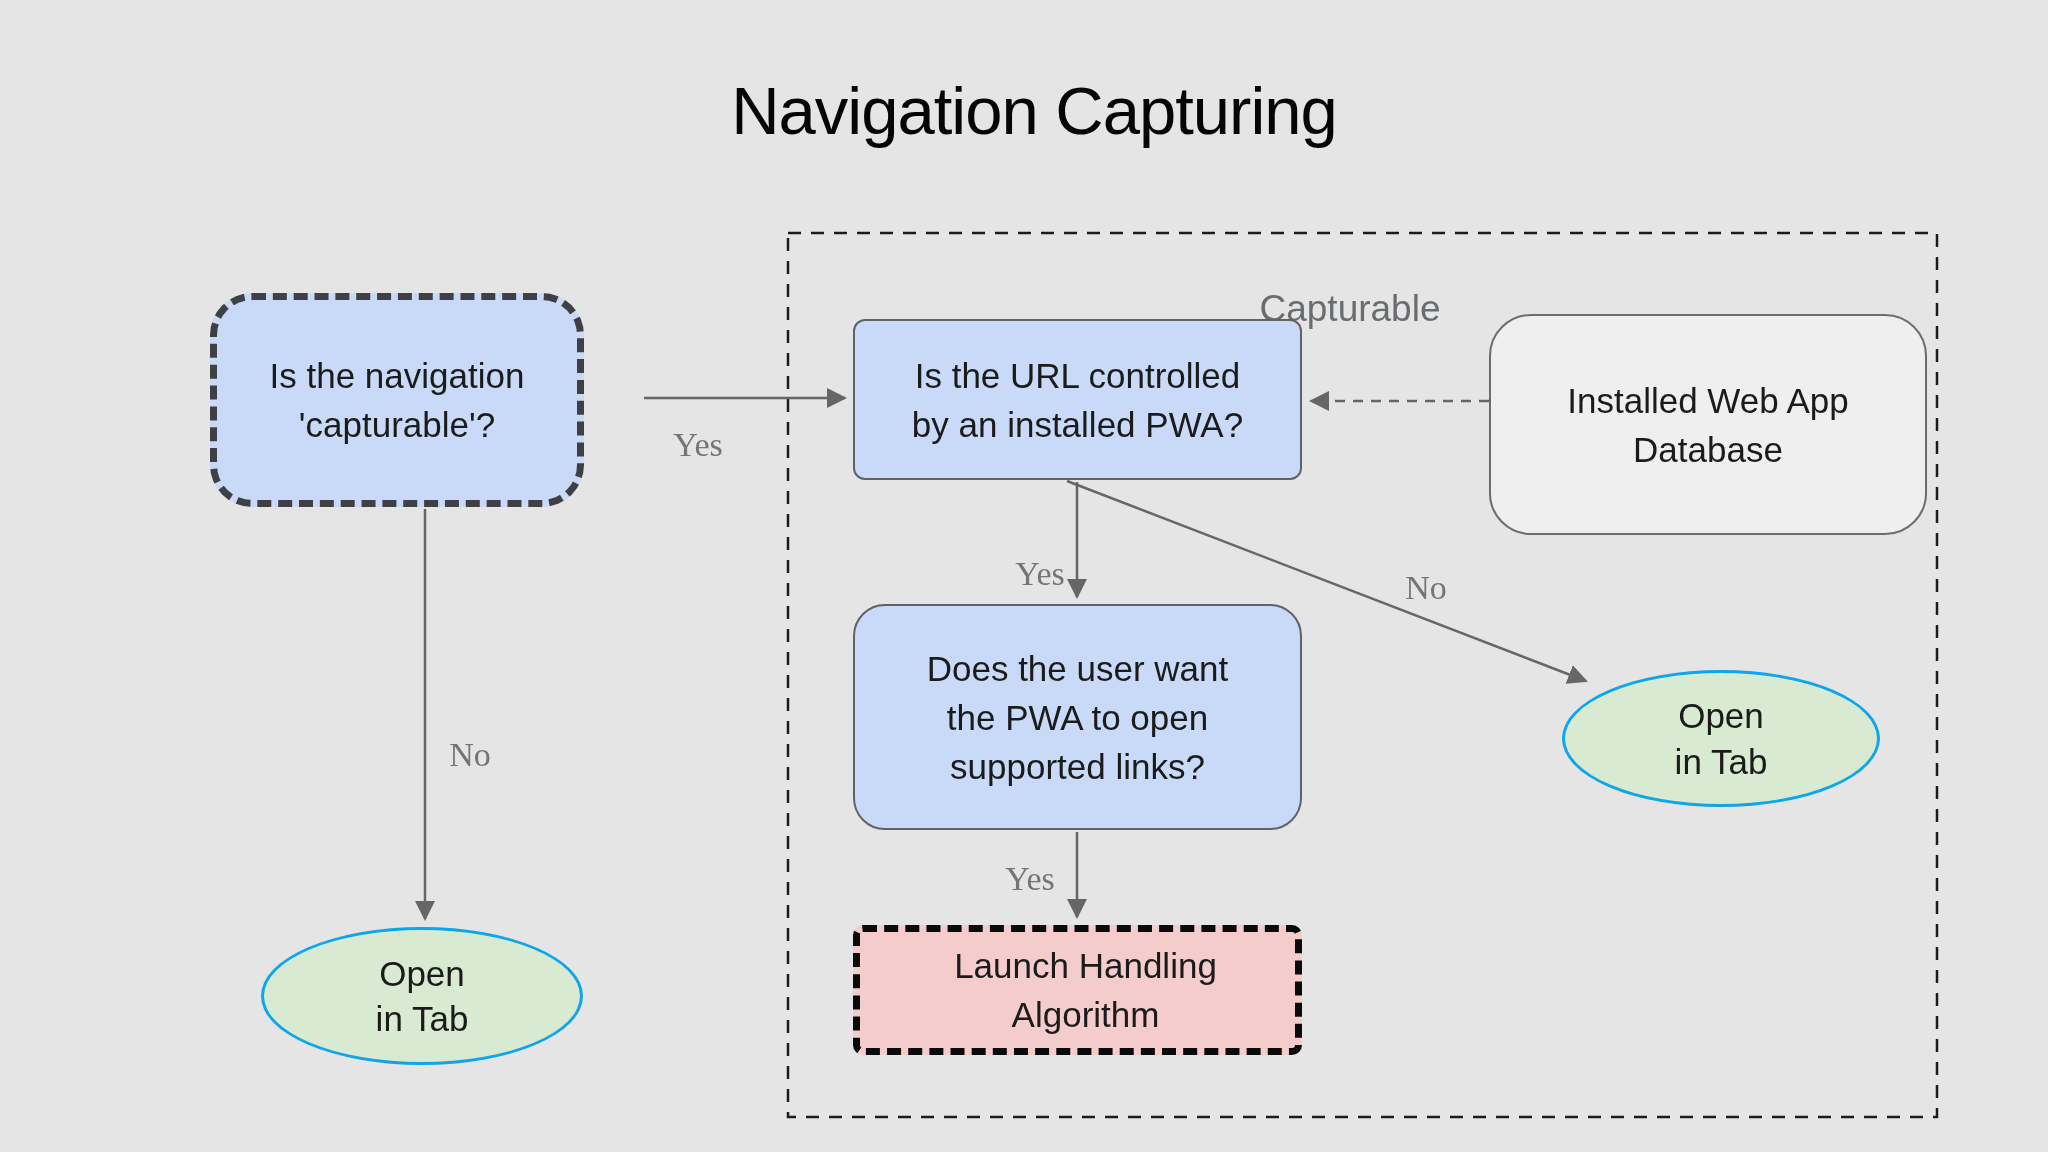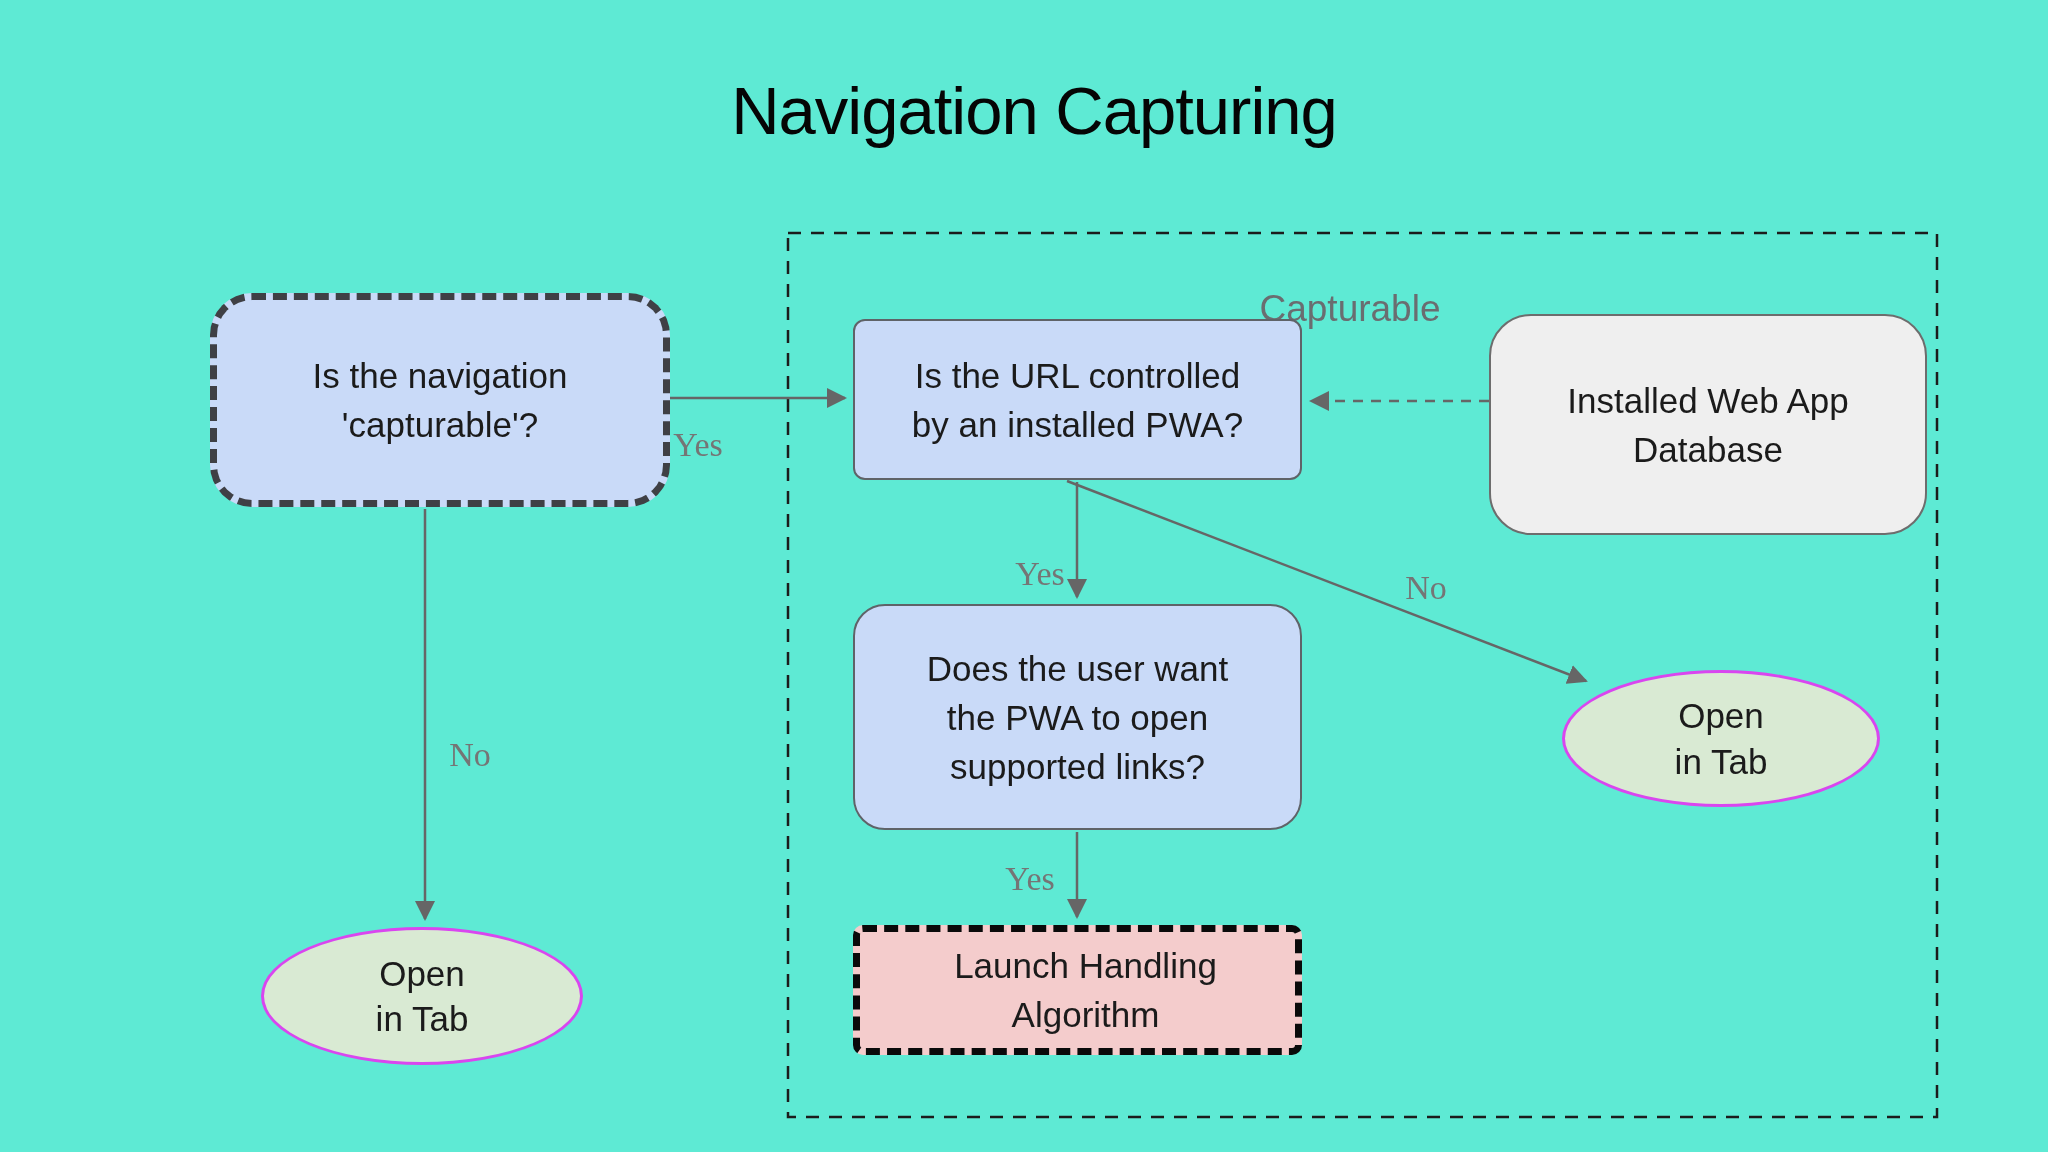--- a/index.html
+++ b/index.html
@@ -4,21 +4,21 @@
 <style>
   html, body {
     margin: 0;
     padding: 0;
     background: #ffffff;
   }
   .canvas {
     position: relative;
     width: 2048px;
     height: 1152px;
-    background: #5eead4;
+    background: #e5e5e5;
     font-family: "Liberation Sans", sans-serif;
     overflow: hidden;
   }
   .title {
     position: absolute;
     left: 1034px;
     top: 72px;
     transform: translateX(-50%);
     margin: 0;
     font-size: 67px;
@@ -52,21 +52,21 @@
     display: flex;
     align-items: center;
     justify-content: center;
     text-align: center;
     font-size: 35px;
     line-height: 1.4;
     color: #1b1b1b;
     z-index: 3;
   }
   .node-capturable-q {
-    left: 210px; top: 293px; width: 460px; height: 214px;
+    left: 210px; top: 293px; width: 374px; height: 214px;
     background: #c9daf8;
     border: 7px dashed #3f4045;
     border-radius: 42px;
   }
   .node-url-q {
     left: 853px; top: 319px; width: 449px; height: 161px;
     background: #c9daf8;
     border: 2.5px solid #5f6368;
     border-radius: 12px;
   }
@@ -84,21 +84,21 @@
   }
   .node-launch {
     left: 853px; top: 925px; width: 449px; height: 130px;
     background: #f4cccc;
     border: 7px dashed #0a0a0a;
     border-radius: 10px;
     padding-left: 16px;
   }
   .ellipse {
     background: #d9ead3;
-    border: 3px solid #d946ef;
+    border: 3px solid #0ea5e9;
     border-radius: 50%;
     line-height: 1.3;
     align-items: center;
   }
   .ellipse-left  { left: 261px;  top: 927px; width: 322px; height: 138px; }
   .ellipse-right { left: 1562px; top: 670px; width: 318px; height: 137px; }
   .edge-label {
     position: absolute;
     transform: translate(-50%, -50%);
     font-size: 34px;

